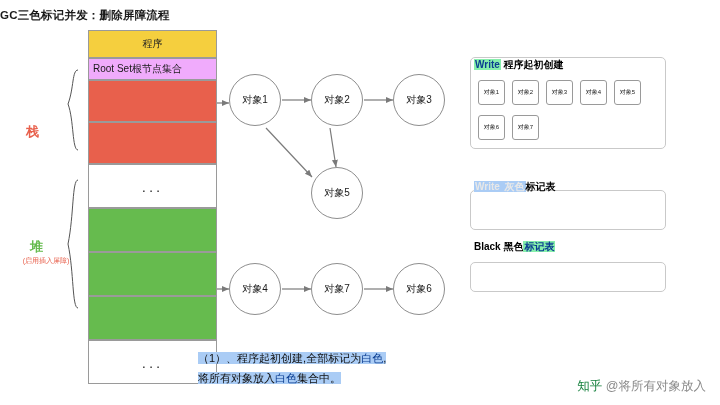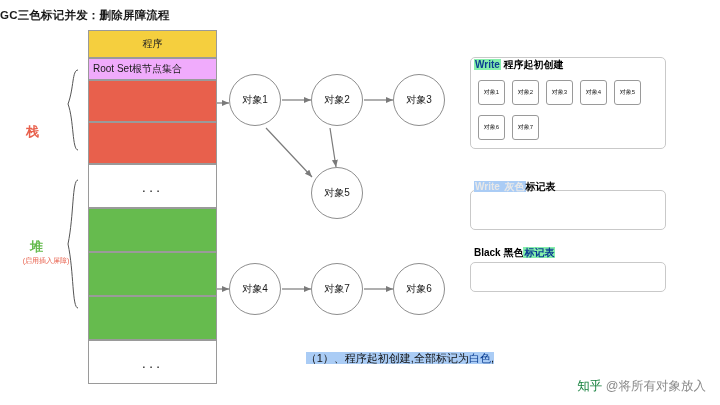--- a/index.html
+++ b/index.html
@@ -152,21 +152,20 @@
     color: #1a1a1a;
   }
 
   
   #caption {
     left: 196px; top: 348px;
     width: 300px;
     font-size: 11px;
     line-height: 18px;
     color: #111;
-    text-align: right;
   }
   #caption .cap-line {
     padding: 1px 2px;
   }
   .cap-hl {
     background: #aaccf5;
   }
 
   
   #watermark {
@@ -292,28 +291,31 @@
   <div class="chip" style="left:512px; top:115px;">
       <span>对象7</span>
     </div>
 
   <div class="panel" style="left:470px; top:190px; width:196px; height:40px;"></div>
   <div class="panel-title" style="left:474px; top:180px;">
     <span class="hl-grey">Write</span><span class="hl-grey"> 灰色</span><span>标记表</span>
   </div>
 
   <div class="panel" style="left:470px; top:262px; width:196px; height:30px;"></div>
-  <div class="panel-title" style="left:474px; top:246px;">
+  <div class="panel-title" style="left:474px; top:240px;">
     <span>Black</span><span> 黑色</span><span class="hl-blue">标记表</span>
   </div>
 
   <div class="abs" id="caption">
     <div class="cap-line">
       <span class="cap-hl">（1）、程序起初创建,全部标记为</span><span class="cap-hl" style="color:#0b3d91;">白色</span><span class="cap-hl">,</span>
     </div>
+    <div class="cap-line">
+      <span class="cap-hl">将所有对象放入</span><span class="cap-hl" style="color:#0b3d91;">白色</span><span class="cap-hl">集合中。</span>
+    </div>
   </div>
 
   <div class="abs" id="watermark">
     <span class="zhihu">知乎</span>
     <span>@将所有对象放入</span>
   </div>
 
 </div>
 
 </body></html>

